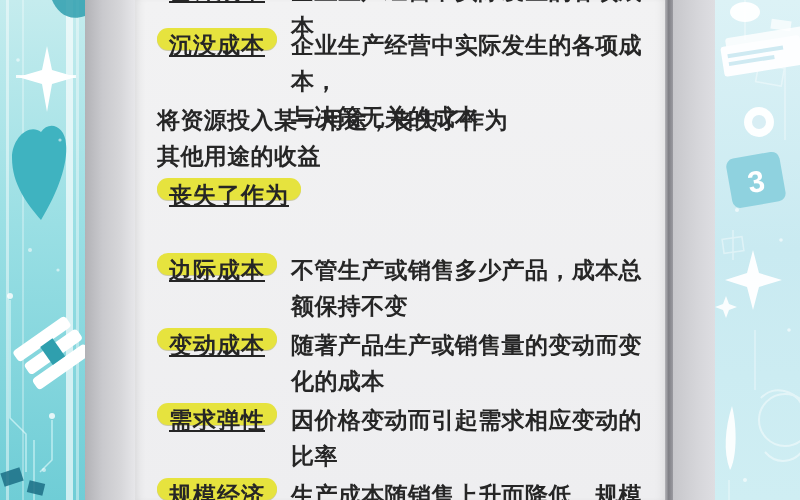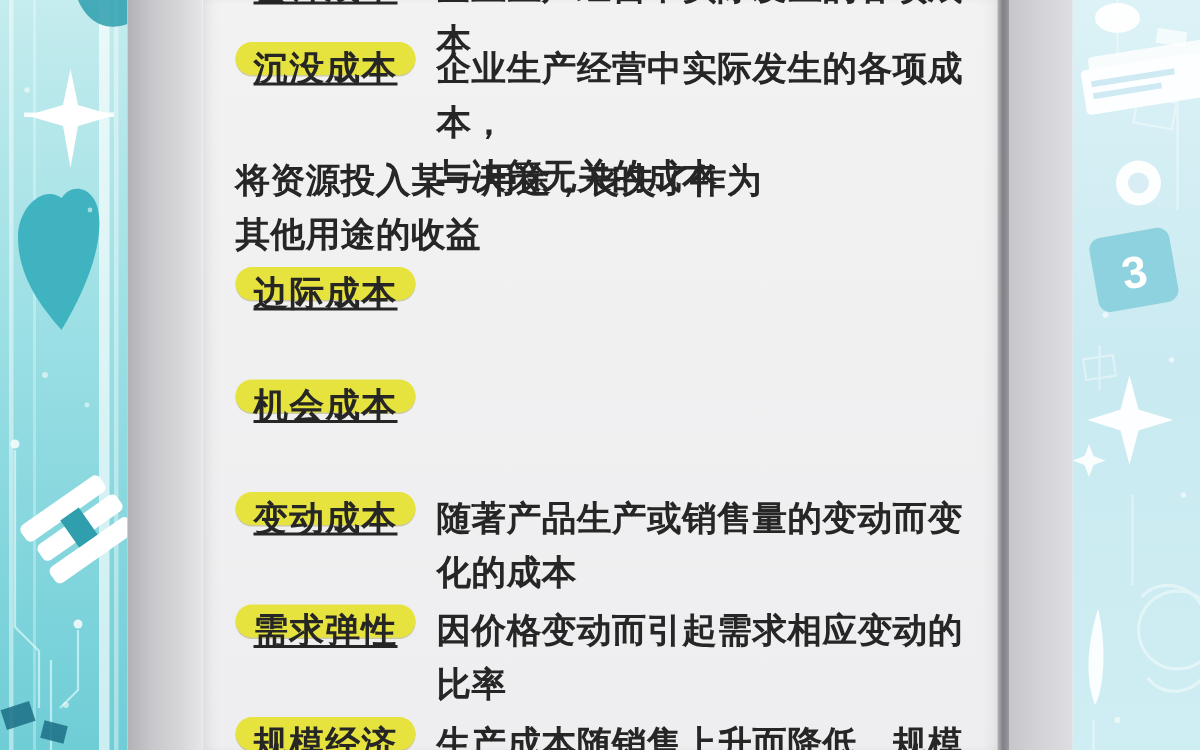--- a/index.html
+++ b/index.html
@@ -101,24 +101,26 @@
     <div class="term-row" style="top:28px">
       <span class="pill">沉没成本</span>
       <span class="desc">企业生产经营中实际发生的各项成本，
 与决策无关的成本</span>
     </div>
     <div class="term-row" style="top:103px">
       <span class="desc">将资源投入某一用途，丧失了作为
 其他用途的收益</span>
     </div>
     <div class="term-row" style="top:178px">
-      <span class="pill">边际成本</span>
+      <span class="pill">丧失了作为</span>
     </div>
     <div class="term-row" style="top:253px">
-      <span class="pill">机会成本</span>
+      <span class="pill">边际成本</span>
+      <span class="desc">不管生产或销售多少产品，成本总
+额保持不变</span>
     </div>
     <div class="term-row" style="top:403px">
       <span class="pill">需求弹性</span>
       <span class="desc">因价格变动而引起需求相应变动的
 比率</span>
     </div>
     <div class="term-row" style="top:328px">
       <span class="pill">变动成本</span>
       <span class="desc">随著产品生产或销售量的变动而变
 化的成本</span>

